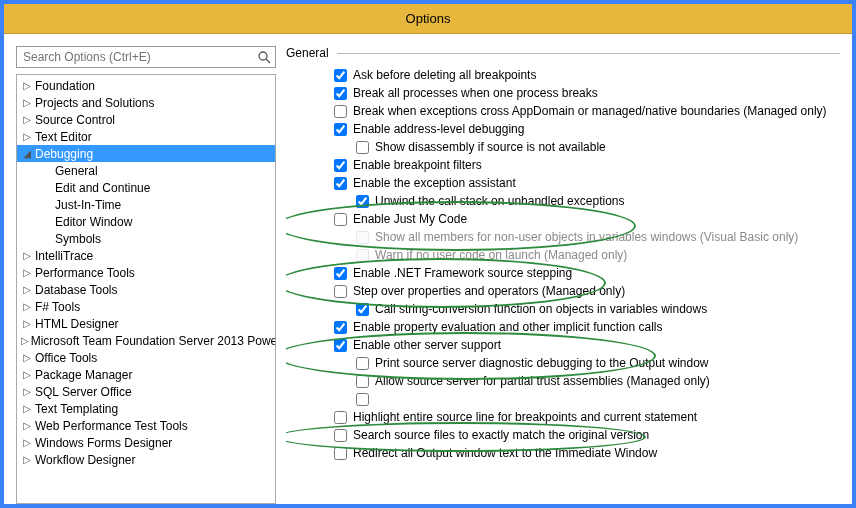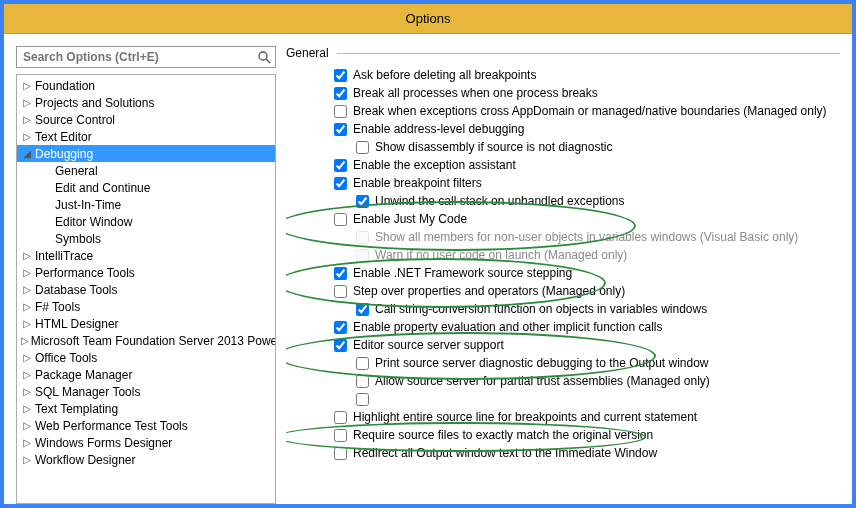--- a/index.html
+++ b/index.html
@@ -45,21 +45,20 @@
     padding: 2px 4px;
     height: 22px;
     margin-bottom: 6px;
   }
   .search-wrap input {
     flex: 1;
     border: none;
     outline: none;
     font-size: 12px;
     color: #404040;
-    font-weight: bold;
   }
   .search-icon svg { display:block; }
   .tree {
     flex: 1;
     border: 1px solid #aaa;
     overflow-x: hidden;
     overflow-y: auto;
     padding: 2px 0;
   }
   .tree-item {
@@ -210,21 +209,21 @@
           <div class="tree-item">
             <span class="tw">▷</span>
             <span class="lbl">Office Tools</span>
           </div>
           <div class="tree-item">
             <span class="tw">▷</span>
             <span class="lbl">Package Manager</span>
           </div>
           <div class="tree-item">
             <span class="tw">▷</span>
-            <span class="lbl">SQL Manager Tools</span>
+            <span class="lbl">SQL Server Office</span>
           </div>
           <div class="tree-item">
             <span class="tw">▷</span>
             <span class="lbl">Text Templating</span>
           </div>
           <div class="tree-item">
             <span class="tw">▷</span>
             <span class="lbl">Web Performance Test Tools</span>
           </div>
           <div class="tree-item">
@@ -255,29 +254,29 @@
           <div class="opt ind1">
             <input type="checkbox" style="">
             <span>Break when exceptions cross AppDomain or managed/native boundaries (Managed only)</span>
           </div>
           <div class="opt ind1">
             <input type="checkbox" checked="" style="">
             <span>Enable address-level debugging</span>
           </div>
           <div class="opt ind2">
             <input type="checkbox" style="">
-            <span>Show disassembly if source is not diagnostic</span>
+            <span>Show disassembly if source is not available</span>
+          </div>
+          <div class="opt ind1">
+            <input type="checkbox" checked="" style="">
+            <span>Enable breakpoint filters</span>
           </div>
           <div class="opt ind1">
             <input type="checkbox" checked="" style="">
             <span>Enable the exception assistant</span>
-          </div>
-          <div class="opt ind1">
-            <input type="checkbox" checked="" style="">
-            <span>Enable breakpoint filters</span>
           </div>
           <div class="opt ind2">
             <input type="checkbox" checked="" style="">
             <span>Unwind the call stack on unhandled exceptions</span>
           </div>
           <div class="opt ind1">
             <input type="checkbox" style="">
             <span>Enable Just My Code</span>
           </div>
           <div class="opt ind2 disabled">
@@ -299,40 +298,40 @@
           <div class="opt ind2">
             <input type="checkbox" checked="" style="">
             <span>Call string-conversion function on objects in variables windows</span>
           </div>
           <div class="opt ind1">
             <input type="checkbox" checked="" style="">
             <span>Enable property evaluation and other implicit function calls</span>
           </div>
           <div class="opt ind1">
             <input type="checkbox" checked="" style="">
-            <span>Editor source server support</span>
+            <span>Enable other server support</span>
           </div>
           <div class="opt ind2">
             <input type="checkbox" style="">
             <span>Print source server diagnostic debugging to the Output window</span>
           </div>
           <div class="opt ind2">
             <input type="checkbox" style="">
             <span>Allow source server for partial trust assemblies (Managed only)</span>
           </div>
           <div class="opt ind2">
             <input type="checkbox" style="">
           </div>
           <div class="opt ind1">
             <input type="checkbox" style="">
             <span>Highlight entire source line for breakpoints and current statement</span>
           </div>
           <div class="opt ind1">
             <input type="checkbox" style="">
-            <span>Require source files to exactly match the original version</span>
+            <span>Search source files to exactly match the original version</span>
           </div>
           <div class="opt ind1">
             <input type="checkbox" style="">
             <span>Redirect all Output window text to the Immediate Window</span>
           </div>
           <div class="highlight" style="top: 135px; left: -10px; width: 360px; height: 50px;"></div>
           <div class="highlight" style="top: 192px; left: -10px; width: 330px; height: 50px;"></div>
           <div class="highlight" style="top: 266px; left: -10px; width: 380px; height: 48px;"></div>
           <div class="highlight" style="top: 356px; left: -10px; width: 370px; height: 30px;"></div>
         </div>

